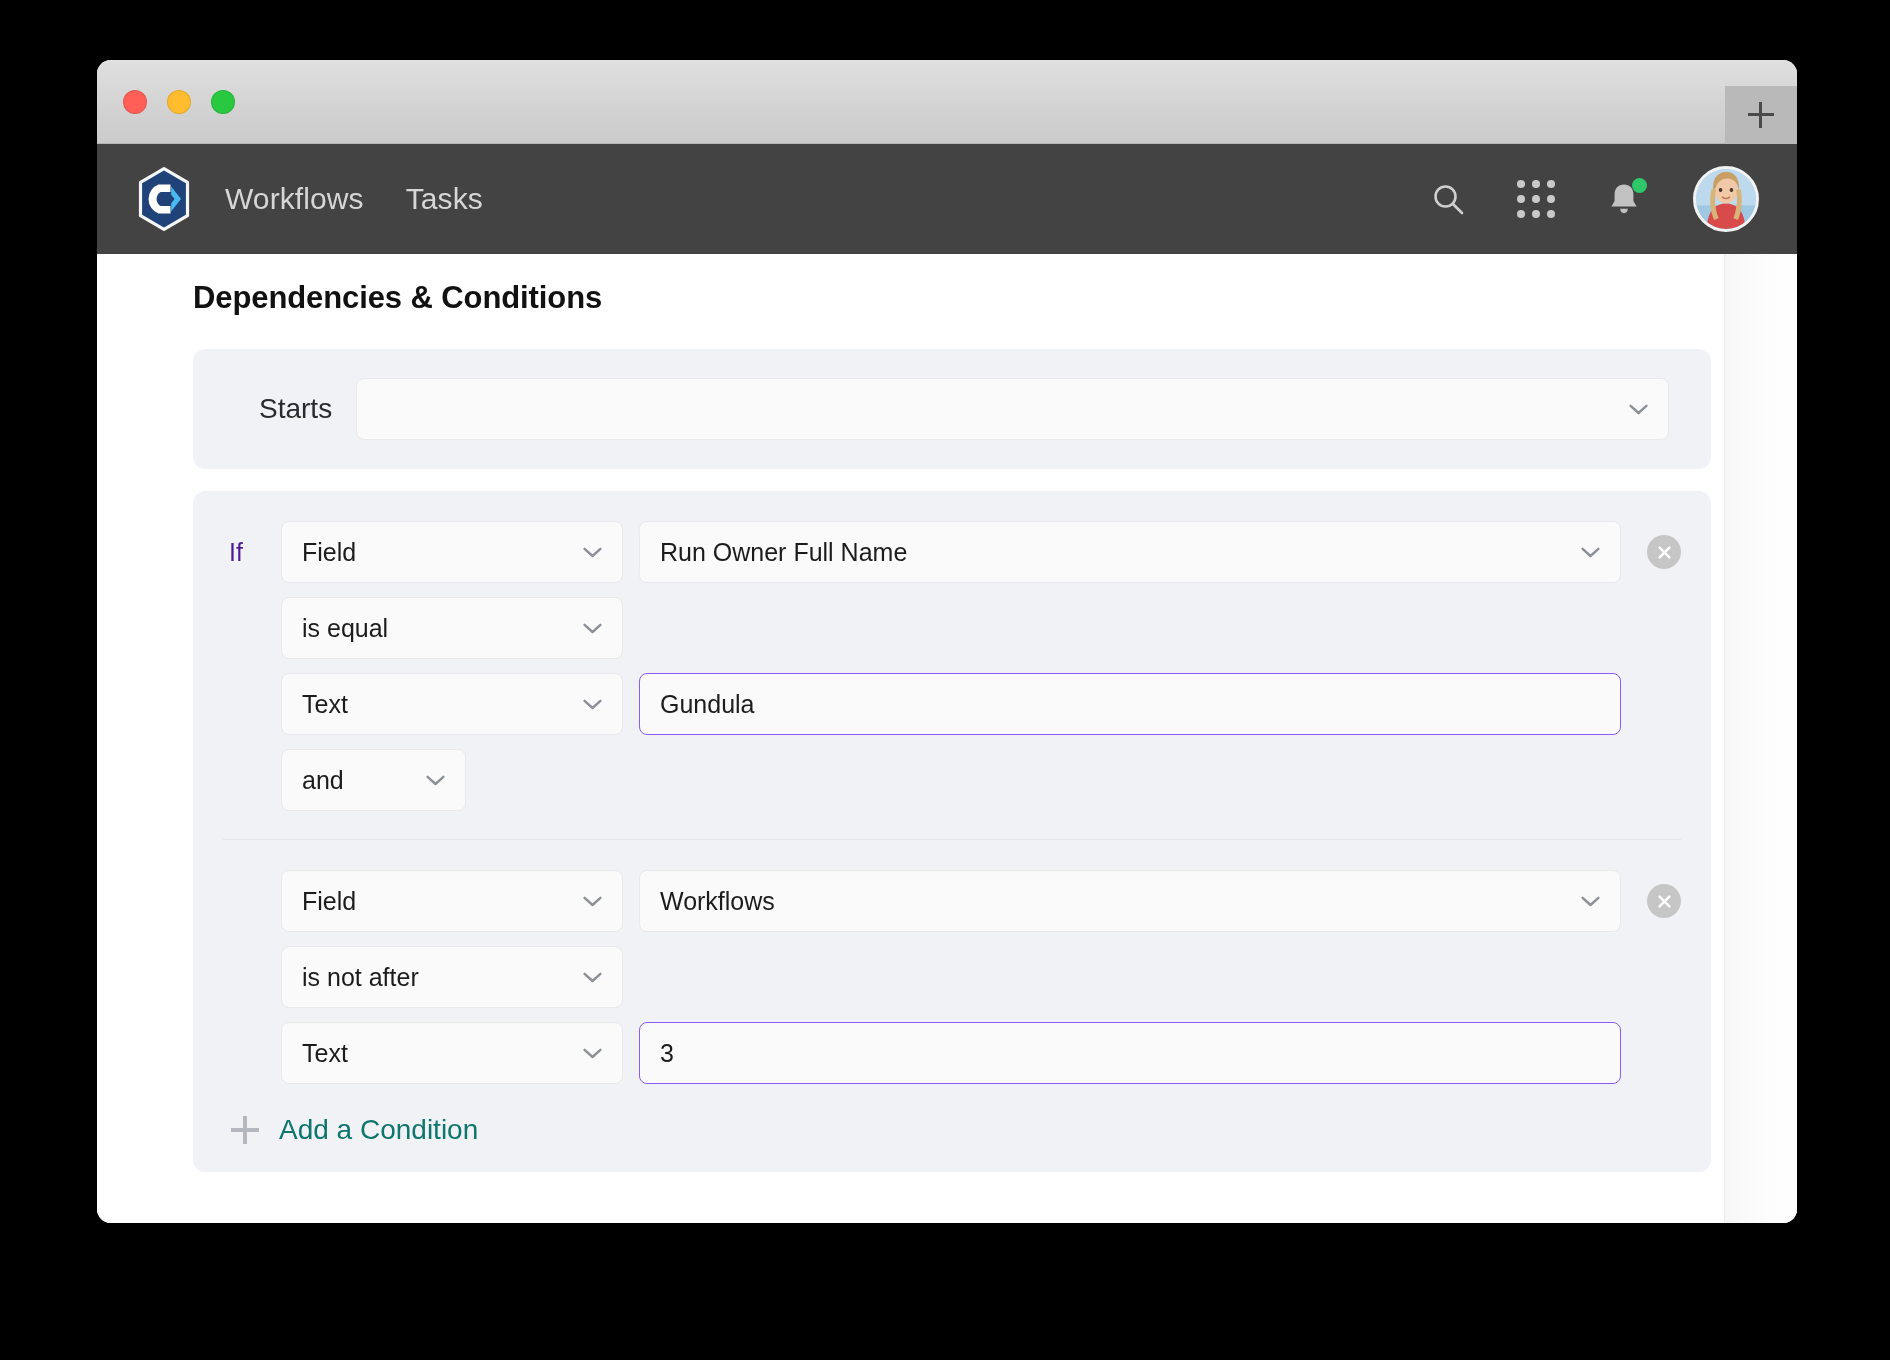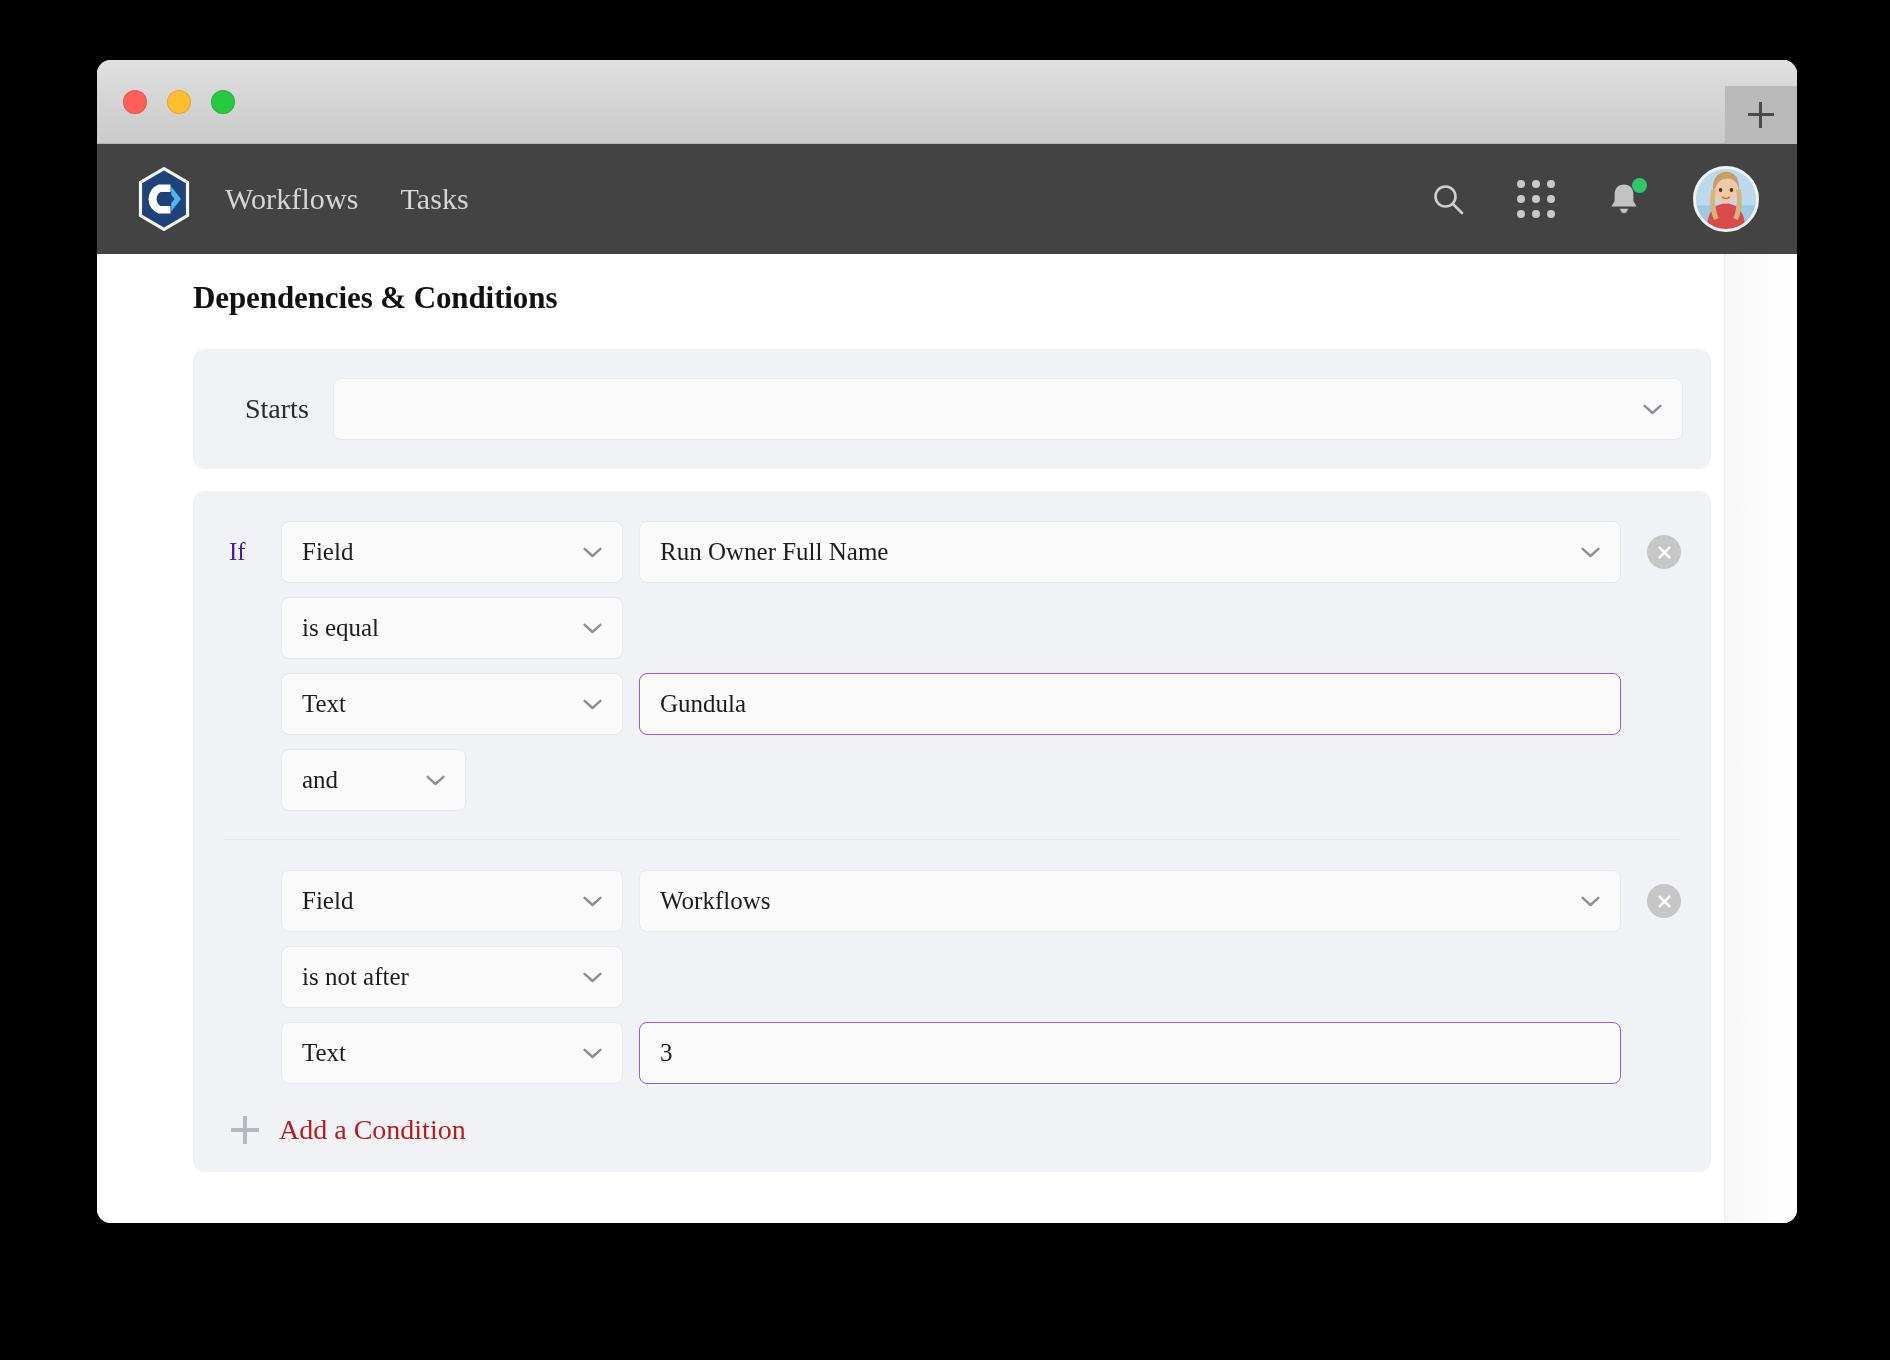--- a/index.html
+++ b/index.html
@@ -10,21 +10,20 @@
     background: #000000;
     font-family: "Liberation Sans", sans-serif;
     overflow: hidden;
   }
 
   .stage {
     position: relative;
     width: 1890px;
     height: 1140px;
     background: #000000;
-    font-family: Liberation Serif, serif;
   }
 
   
   .browser-window {
     position: absolute;
     left: 97px;
     top: 60px;
     width: 1700px;
     height: 1163px;
     border-radius: 14px;
@@ -200,21 +199,21 @@
   }
 
   
   .panel {
     background: #f0f2f6;
     border-radius: 12px;
     width: 1518px;
   }
 
   .starts-panel {
-    padding: 29px 28px;
+    padding: 29px 42px;
     display: flex;
     align-items: center;
     gap: 24px;
     margin-bottom: 22px;
   }
 
   .starts-label {
     font-size: 28px;
     color: #2b2b2b;
     padding-left: 24px;
@@ -328,21 +327,21 @@
   .add-condition .plus-ic::before,
   .add-condition .plus-ic::after {
     content: "";
     position: absolute;
     background: #b4b7bd;
   }
   .add-condition .plus-ic::before { left: 12px; top: 0; width: 4px; height: 28px; }
   .add-condition .plus-ic::after  { top: 12px; left: 0; height: 4px; width: 28px; }
   .add-condition .add-label {
     font-size: 28px;
-    color: #b91c1c;
+    color: #0f766e;
   }
 </style>
 </head>
 <body>
 
 <div class="stage">
 
   <div class="browser-window">
 
     <div class="titlebar">

